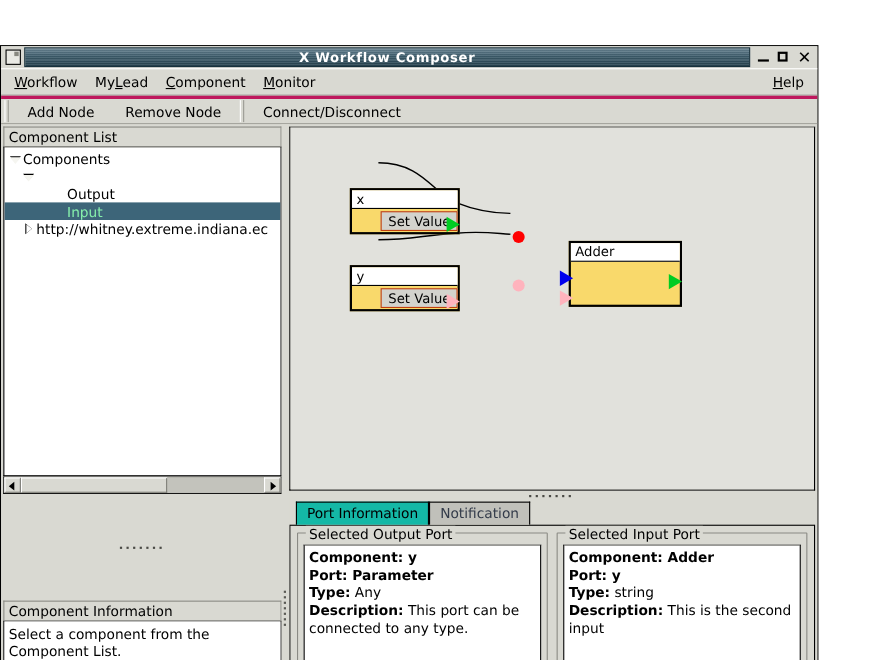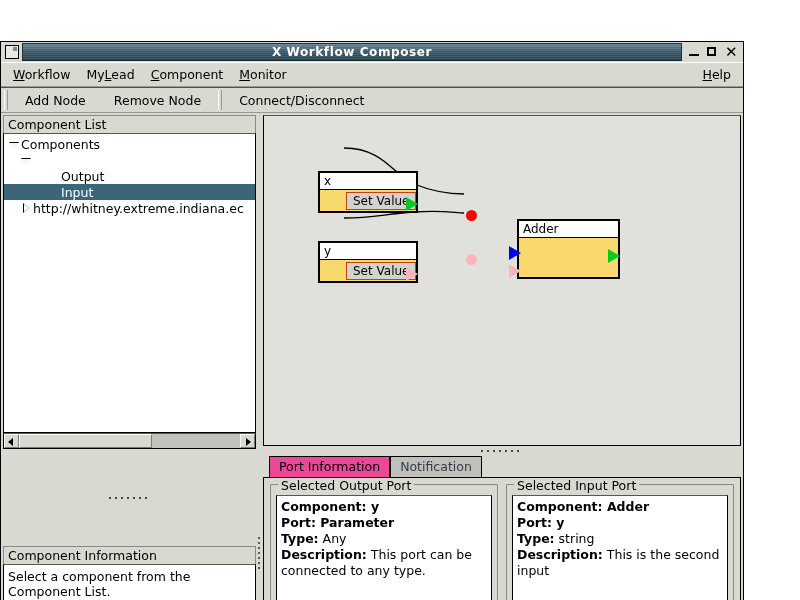--- a/index.html
+++ b/index.html
@@ -113,21 +113,21 @@
   }
   .menu-spacer { flex: 1 1 auto; }
   .mn { text-decoration: underline; }
 
   
   .toolbar {
     flex: 0 0 26px;
     height: 26px;
     box-sizing: border-box;
     background: #d9d9d2;
-    border-top: 1px solid #be185d;
+    border-top: 3px solid #be185d;
     border-bottom: 1px solid #9a9a93;
     display: flex;
     align-items: center;
   }
   .tb-sep {
     width: 2px; height: 20px;
     border-left: 1px solid #ffffff;
     border-right: 1px solid #9a9a93;
     margin: 0 3px;
     flex: 0 0 auto;
@@ -221,21 +221,21 @@
     font-size: 12.5px;
     user-select: none;
   }
   .tree-row {
     display: flex;
     align-items: center;
     height: 16px;
     white-space: nowrap;
     padding-left: 6px;
   }
-  .tree-row.sel { background: #3d6579; color: #ffffff; }
+  .tree-row.sel { background: #3d6579; color: #86efac; }
   .toggle {
     width: 13px; flex: 0 0 13px;
     display: inline-block;
     position: relative;
     height: 16px;
   }
   .toggle.down::after {
     content: "";
     position: absolute; left: 1px; top: 6px;
     border-left: 5px solid transparent;
@@ -403,21 +403,21 @@
     font-size: 12.5px;
     border: 1px solid #000;
     border-bottom: none;
     background: #c0c0ba;
     color: #333b4a;
     box-sizing: border-box;
     position: relative;
     white-space: nowrap;
   }
   .tab.active {
-    background: #ec4899;
+    background: #14b8a6;
     color: #000;
     z-index: 2;
   }
   .tabs-body {
     flex: 1 1 auto;
     box-sizing: border-box;
     border: 1px solid #000;
     background: #d9d9d2;
     display: flex;
     flex-direction: row;

